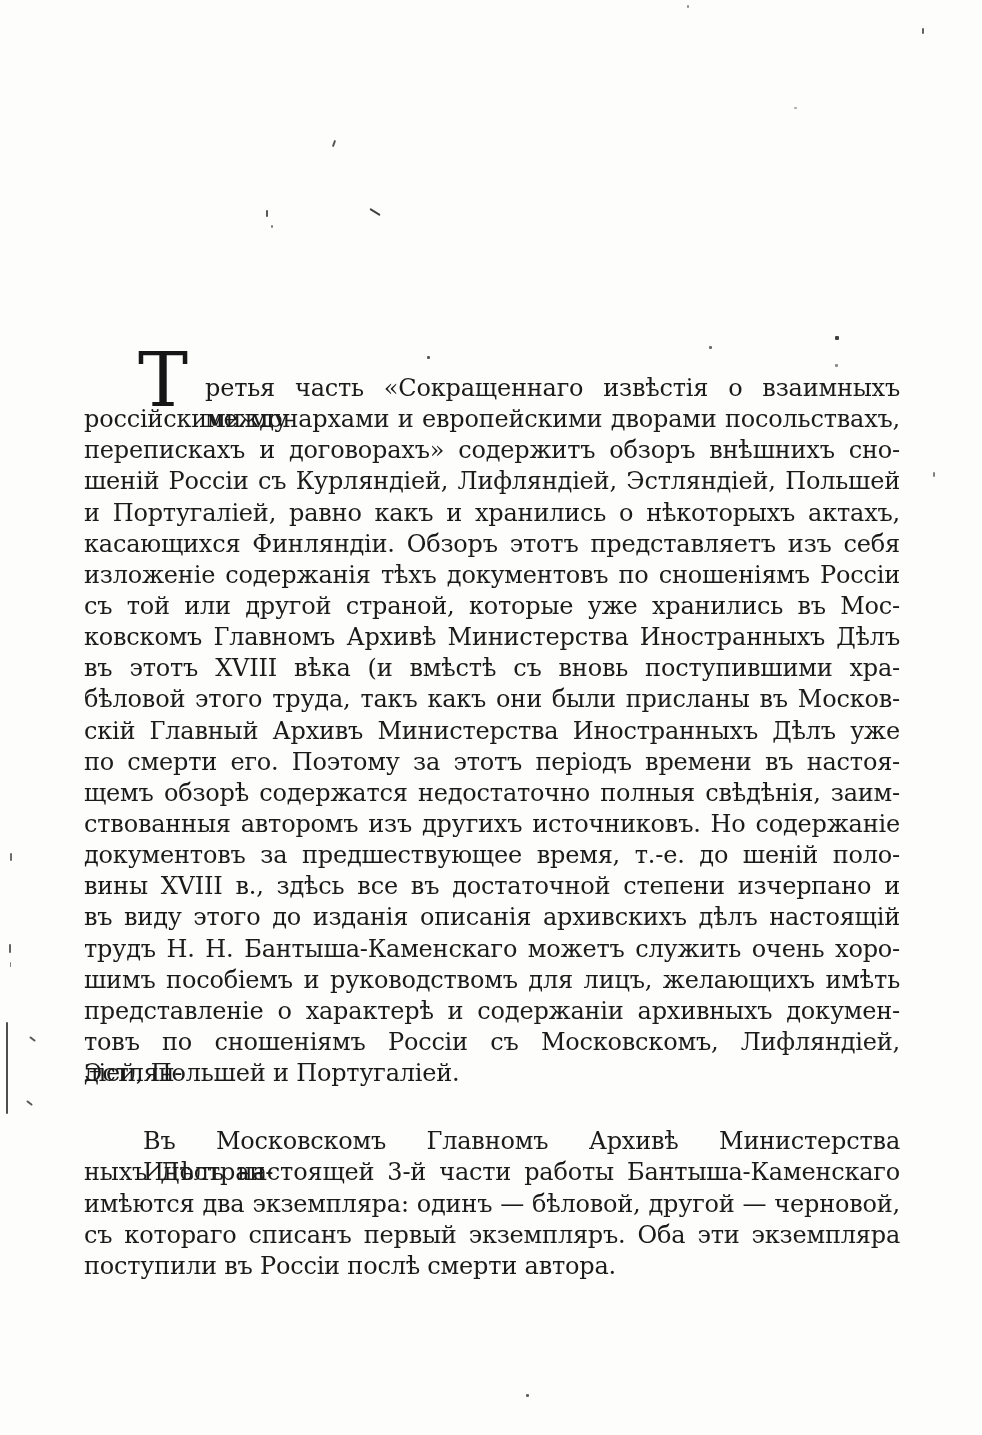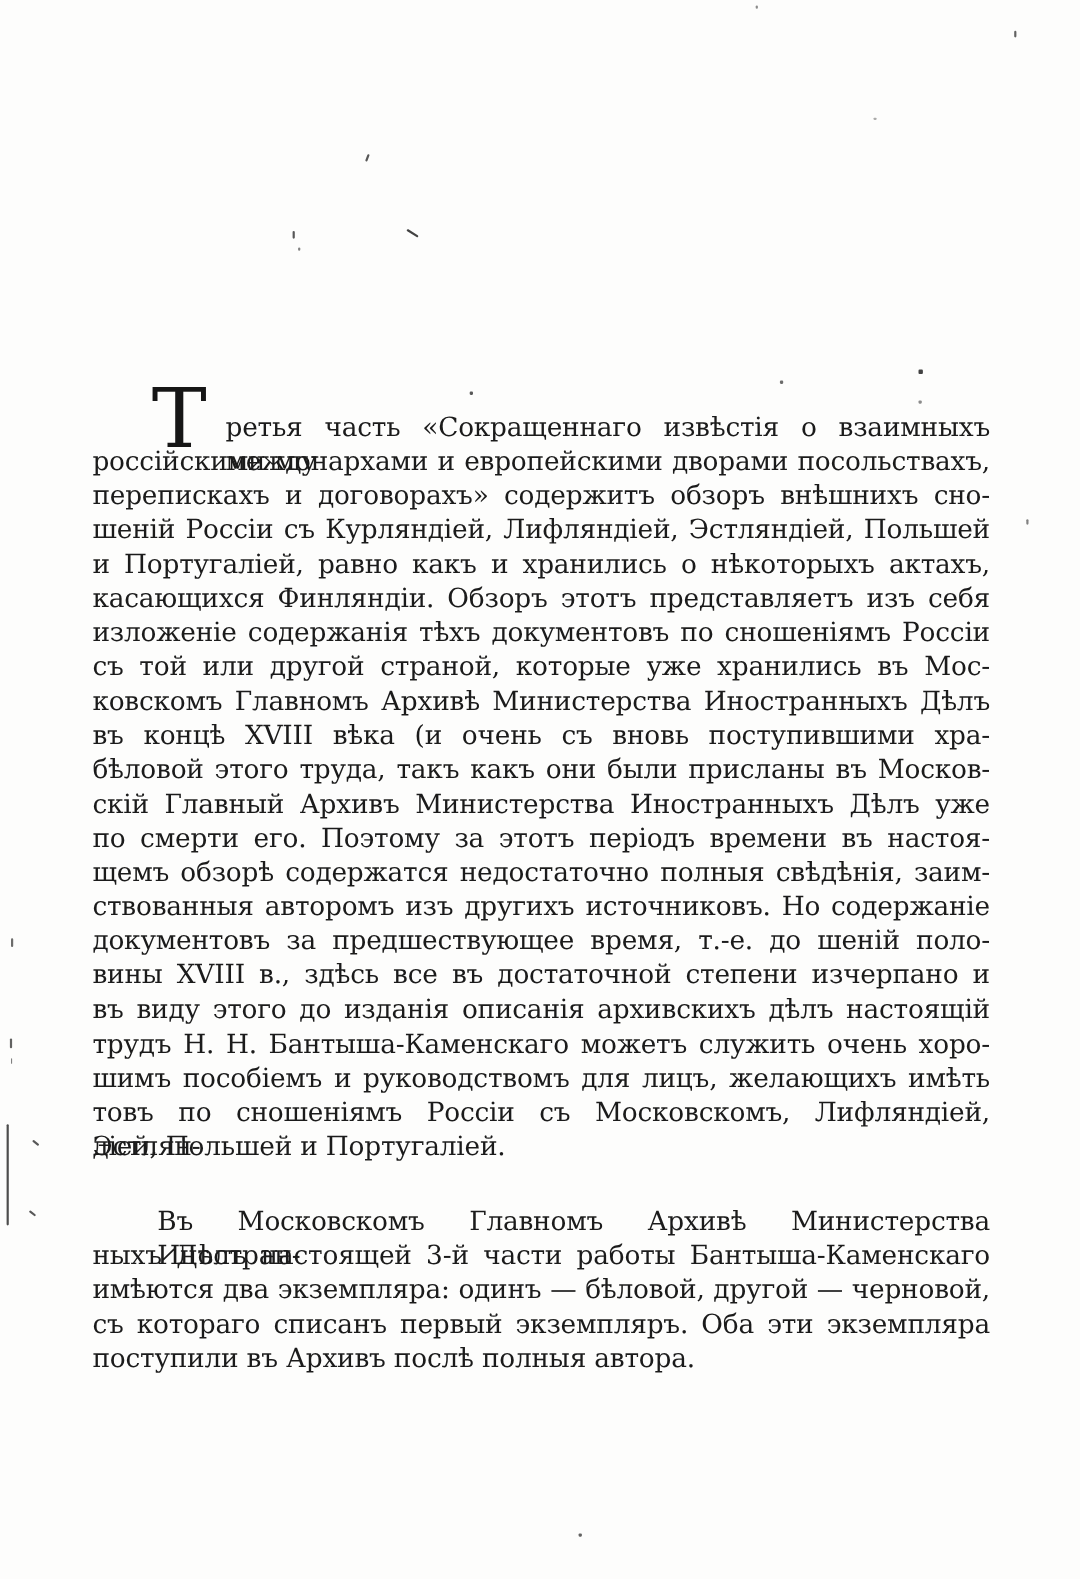--- a/index.html
+++ b/index.html
@@ -58,41 +58,42 @@
     <div>
       <div class="line indent-drop">ретья часть «Сокращеннаго извѣстія о взаимныхъ между</div>
       <div class="line">россійскими монархами и европейскими дворами посольствахъ,</div>
       <div class="line">перепискахъ и договорахъ» содержитъ обзоръ внѣшнихъ сно-</div>
       <div class="line">шеній Россіи съ Курляндіей, Лифляндіей, Эстляндіей, Польшей</div>
       <div class="line">и Португаліей, равно какъ и хранились о нѣкоторыхъ актахъ,</div>
       <div class="line">касающихся Финляндіи. Обзоръ этотъ представляетъ изъ себя</div>
       <div class="line">изложеніе содержанія тѣхъ документовъ по сношеніямъ Россіи</div>
       <div class="line">съ той или другой страной, которые уже хранились въ Мос-</div>
       <div class="line">ковскомъ Главномъ Архивѣ Министерства Иностранныхъ Дѣлъ</div>
-      <div class="line">въ концѣ XVIII вѣка (и очень съ вновь поступившими хра-</div>
+      <div class="line">въ этотъ XVIII вѣка (и вмѣстѣ съ вновь поступившими хра-</div>
       <div class="line">бѣловой этого труда, такъ какъ они были присланы въ Москов-</div>
       <div class="line">скій Главный Архивъ Министерства Иностранныхъ Дѣлъ уже</div>
       <div class="line">по смерти его. Поэтому за этотъ періодъ времени въ настоя-</div>
       <div class="line">щемъ обзорѣ содержатся недостаточно полныя свѣдѣнія, заим-</div>
       <div class="line">ствованныя авторомъ изъ другихъ источниковъ. Но содержаніе</div>
       <div class="line">документовъ за предшествующее время, т.-е. до шеній поло-</div>
       <div class="line">вины XVIII в., здѣсь все въ достаточной степени изчерпано и</div>
       <div class="line">въ виду этого до изданія описанія архивскихъ дѣлъ настоящій</div>
       <div class="line">трудъ Н. Н. Бантыша-Каменскаго можетъ служить очень хоро-</div>
       <div class="line">шимъ пособіемъ и руководствомъ для лицъ, желающихъ имѣть</div>
+      <div class="line">представленіе о характерѣ и содержаніи архивныхъ докумен-</div>
       <div class="line">товъ по сношеніямъ Россіи съ Московскомъ, Лифляндіей, Эстлян-</div>
       <div class="line par-end">діей, Польшей и Португаліей.</div>
     </div>
 
     <div>
       <div class="line indent">Въ Московскомъ Главномъ Архивѣ Министерства Иностран-</div>
       <div class="line">ныхъ Дѣлъ настоящей 3-й части работы Бантыша-Каменскаго</div>
       <div class="line">имѣются два экземпляра: одинъ — бѣловой, другой — черновой,</div>
       <div class="line">съ котораго списанъ первый экземпляръ. Оба эти экземпляра</div>
-      <div class="line par-end">поступили въ Архивъ послѣ полныя автора.</div>
+      <div class="line par-end">поступили въ Россіи послѣ смерти автора.</div>
     </div>
 
   </div>
 
   <div>
       <div class="speck" style="left: 687px; top: 5px; width: 2px; height: 3px; opacity: 0.55;"></div>
       <div class="speck" style="left: 922px; top: 28px; width: 2px; height: 6px; opacity: 0.75;"></div>
       <div class="speck" style="left: 794px; top: 107px; width: 3px; height: 2px; opacity: 0.4;"></div>
       <div class="speck" style="left: 333px; top: 140px; width: 2px; height: 7px; transform: rotate(20deg); opacity: 0.8;"></div>
       <div class="speck" style="left: 266px; top: 210px; width: 2px; height: 7px; opacity: 0.8;"></div>

